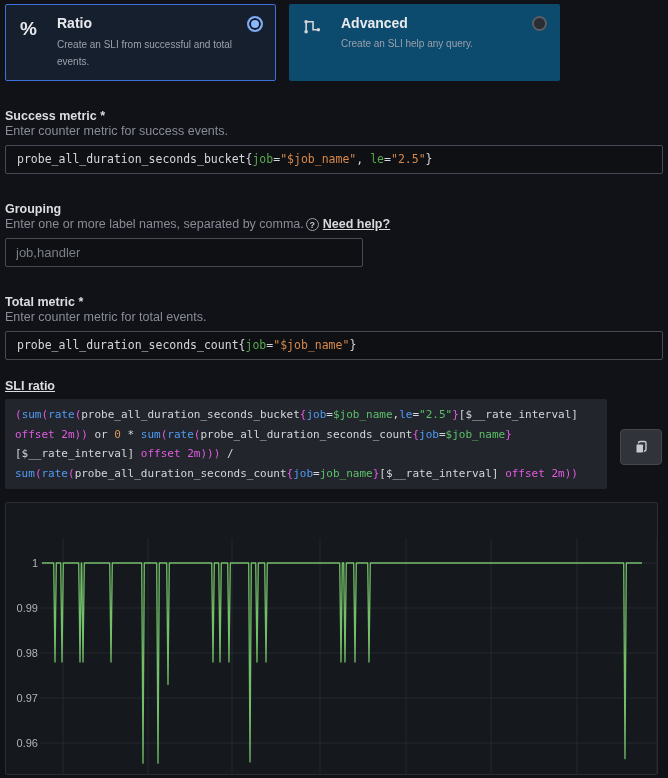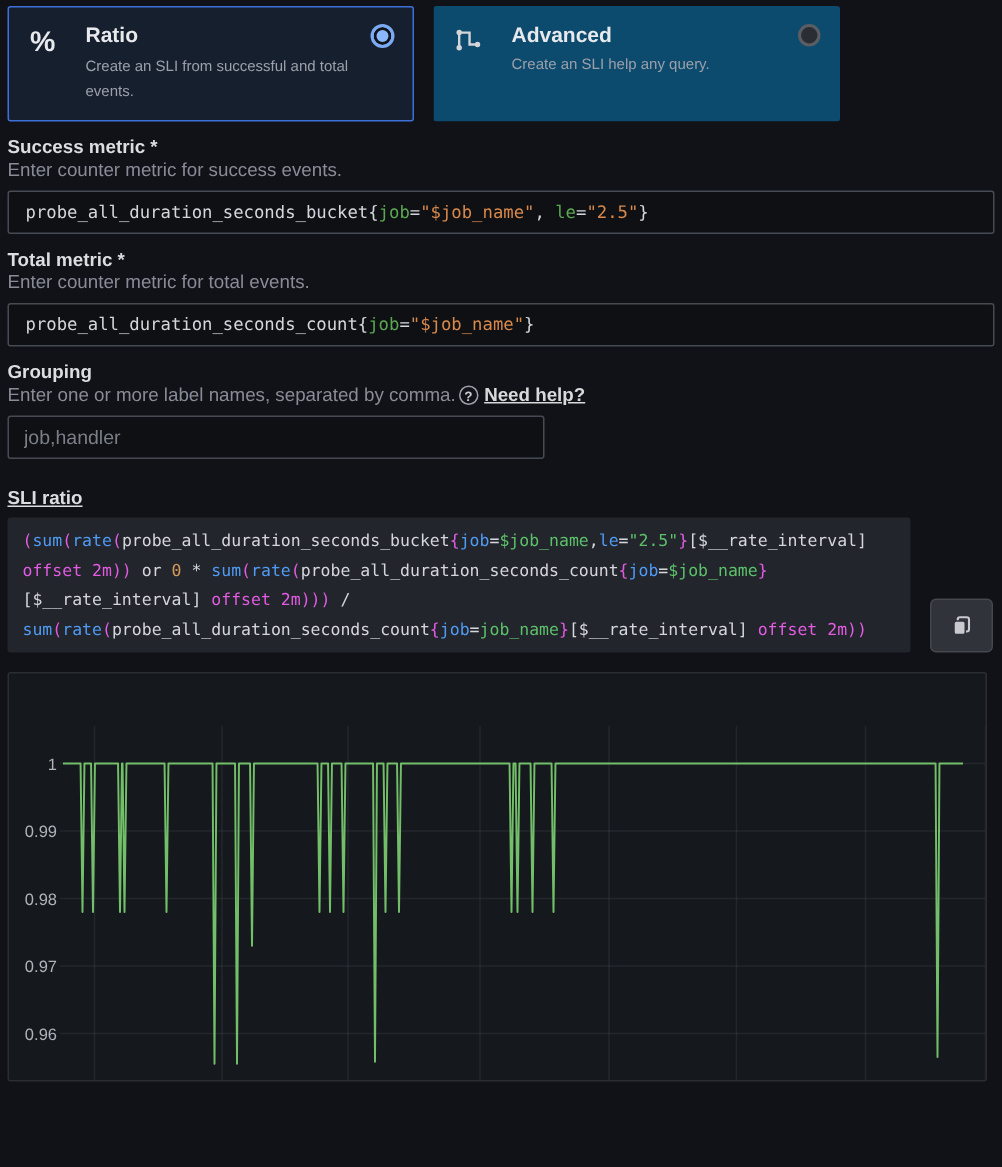--- a/index.html
+++ b/index.html
@@ -20,21 +20,21 @@
   .card.selected { background:#161F2E; border-color:#3D71D9; }
   .card-icon { width:24px; padding-top:3px; color:#E8E9EC; font-size:19px; font-weight:bold; flex:none; }
   .card-body { flex:1; }
   .card-title-row { display:flex; justify-content:space-between; align-items:flex-start;gap:28px; }
   .card-title { font-size:14px; font-weight:bold; color:#E8E9EC; }
   .card-desc { margin-top:4px; font-size:10px; line-height:17px; color:#9BA0AA; }
   .radio { width:16px; height:16px; border-radius:50%; flex:none; margin-top:1px; }
   .radio.sel { border:2px solid #7BA9F3; background:#8AB8FC; box-shadow:inset 0 0 0 2px #10141B; }
   .radio.unsel { width:15px; height:15px; border:2px solid #5A5D63; background:#2A2D33; }
   
-  .group { margin-top:10px; }
+  .group { margin-top:28px; }
   .f-label { font-size:12.5px; line-height:15px; font-weight:bold; color:#DCDDE1; }
   .f-help  { font-size:12.5px; line-height:15px; color:#888C96; margin-bottom:6px; }
   .q-input {
     height:29px; width:658px; background:#0E1014; border:1px solid #464A52;
     border-radius:2px; padding:0 11px; line-height:27px; white-space:pre; overflow:hidden;
     font-family:"DejaVu Sans Mono","Liberation Mono",monospace; font-size:11.5px; color:#D8D9DA;
   }
   .text-input {
     height:29px; width:358px; background:#0E1014; border:1px solid #464A52;
     border-radius:2px; padding:0 10px; font-family:"Liberation Sans",sans-serif;
@@ -48,21 +48,21 @@
   }
   .help-link { color:#D8D9DA; font-weight:bold; text-decoration:underline; cursor:pointer; font-size:12.5px; }
   .run-btn {
     margin-top:15px; display:inline-block; height:30px; padding:0 15px; border:none;
     background:#3D71D9; color:#FFFFFF; font-family:"Liberation Sans",sans-serif;
     font-size:13.5px; font-weight:bold; line-height:30px; border-radius:2px; cursor:pointer;
   }
   
   .sli-section { margin-top:19px; }
   .sli-label { font-size:12.5px; font-weight:bold; color:#DCDDE1; margin-bottom:6px;text-decoration:underline; }
-  .code-row { display:flex; gap:13px; align-items:flex-end; }
+  .code-row { display:flex; gap:13px; align-items:center; }
   .code-block {
     width:602px; background:#22252B; border-radius:2px; padding:6px 10px;
     font-family:"DejaVu Sans Mono","Liberation Mono",monospace; font-size:11px; line-height:19.5px;
   }
   .code-line { white-space:pre; overflow:hidden; }
   .copy-btn {
     width:42px; height:36px; margin-top:5px; background:#303339; border:1px solid #44474D;
     border-radius:4px; display:flex; align-items:center; justify-content:center; cursor:pointer;
   }
   .tok-plain { color:#D5D6DC; }
@@ -116,35 +116,35 @@
 
   
   <div class="group">
     <div class="f-label">Success metric *</div>
     <div class="f-help">Enter counter metric for success events.</div>
     <div class="q-input"><span class="tok-plain">probe_all_duration_seconds_bucket{</span><span class="tok-lbl">job</span><span class="tok-plain">=</span><span class="tok-str">"$job_name"</span><span class="tok-plain">, </span><span class="tok-lbl">le</span><span class="tok-plain">=</span><span class="tok-str">"2.5"</span><span class="tok-plain">}</span></div>
   </div>
 
   
   <div class="group">
-    <div class="f-label">Total metric *</div>
-    <div class="f-help">Enter counter metric for total events.</div>
-    <div class="q-input"><span class="tok-plain">probe_all_duration_seconds_count{</span><span class="tok-lbl">job</span><span class="tok-plain">=</span><span class="tok-str">"$job_name"</span><span class="tok-plain">}</span></div>
-  </div>
-
-  
-  <div class="group">
     <div class="f-label">Grouping</div>
     <div class="f-help">
       <span>Enter one or more label names, separated by comma.</span><span class="help-inline">
           <span class="q-icon">?</span>
       <a class="help-link">Need help?</a>
         </span>
     </div>
     <input class="text-input" type="text" placeholder="job,handler" style="">
+  </div>
+
+  
+  <div class="group">
+    <div class="f-label">Total metric *</div>
+    <div class="f-help">Enter counter metric for total events.</div>
+    <div class="q-input"><span class="tok-plain">probe_all_duration_seconds_count{</span><span class="tok-lbl">job</span><span class="tok-plain">=</span><span class="tok-str">"$job_name"</span><span class="tok-plain">}</span></div>
   </div>
 
   
 
   
   <div class="sli-section">
     <div class="sli-label">SLI ratio</div>
     <div class="code-row">
       <div class="code-block">
         <div class="code-line"><span class="tok-mag">(</span><span class="tok-k">sum</span><span class="tok-mag">(</span><span class="tok-k">rate</span><span class="tok-mag">(</span><span class="tok-plain">probe_all_duration_seconds_bucket</span><span class="tok-mag">{</span><span class="tok-k">job</span><span class="tok-plain">=</span><span class="tok-v">$job_name</span><span class="tok-plain">,</span><span class="tok-k">le</span><span class="tok-plain">=</span><span class="tok-v">"2.5"</span><span class="tok-mag">}</span><span class="tok-plain">[$__rate_interval]</span></div>

